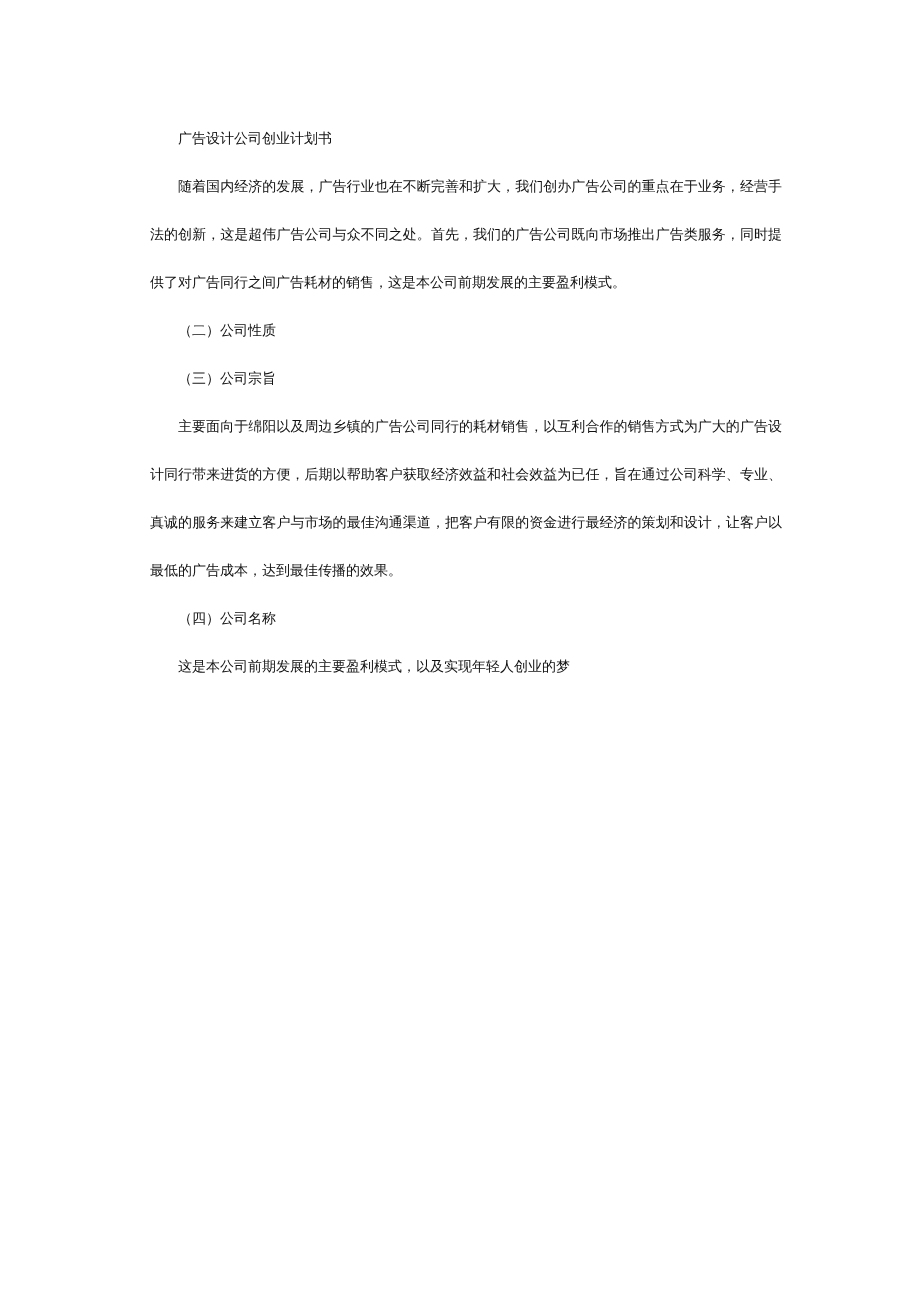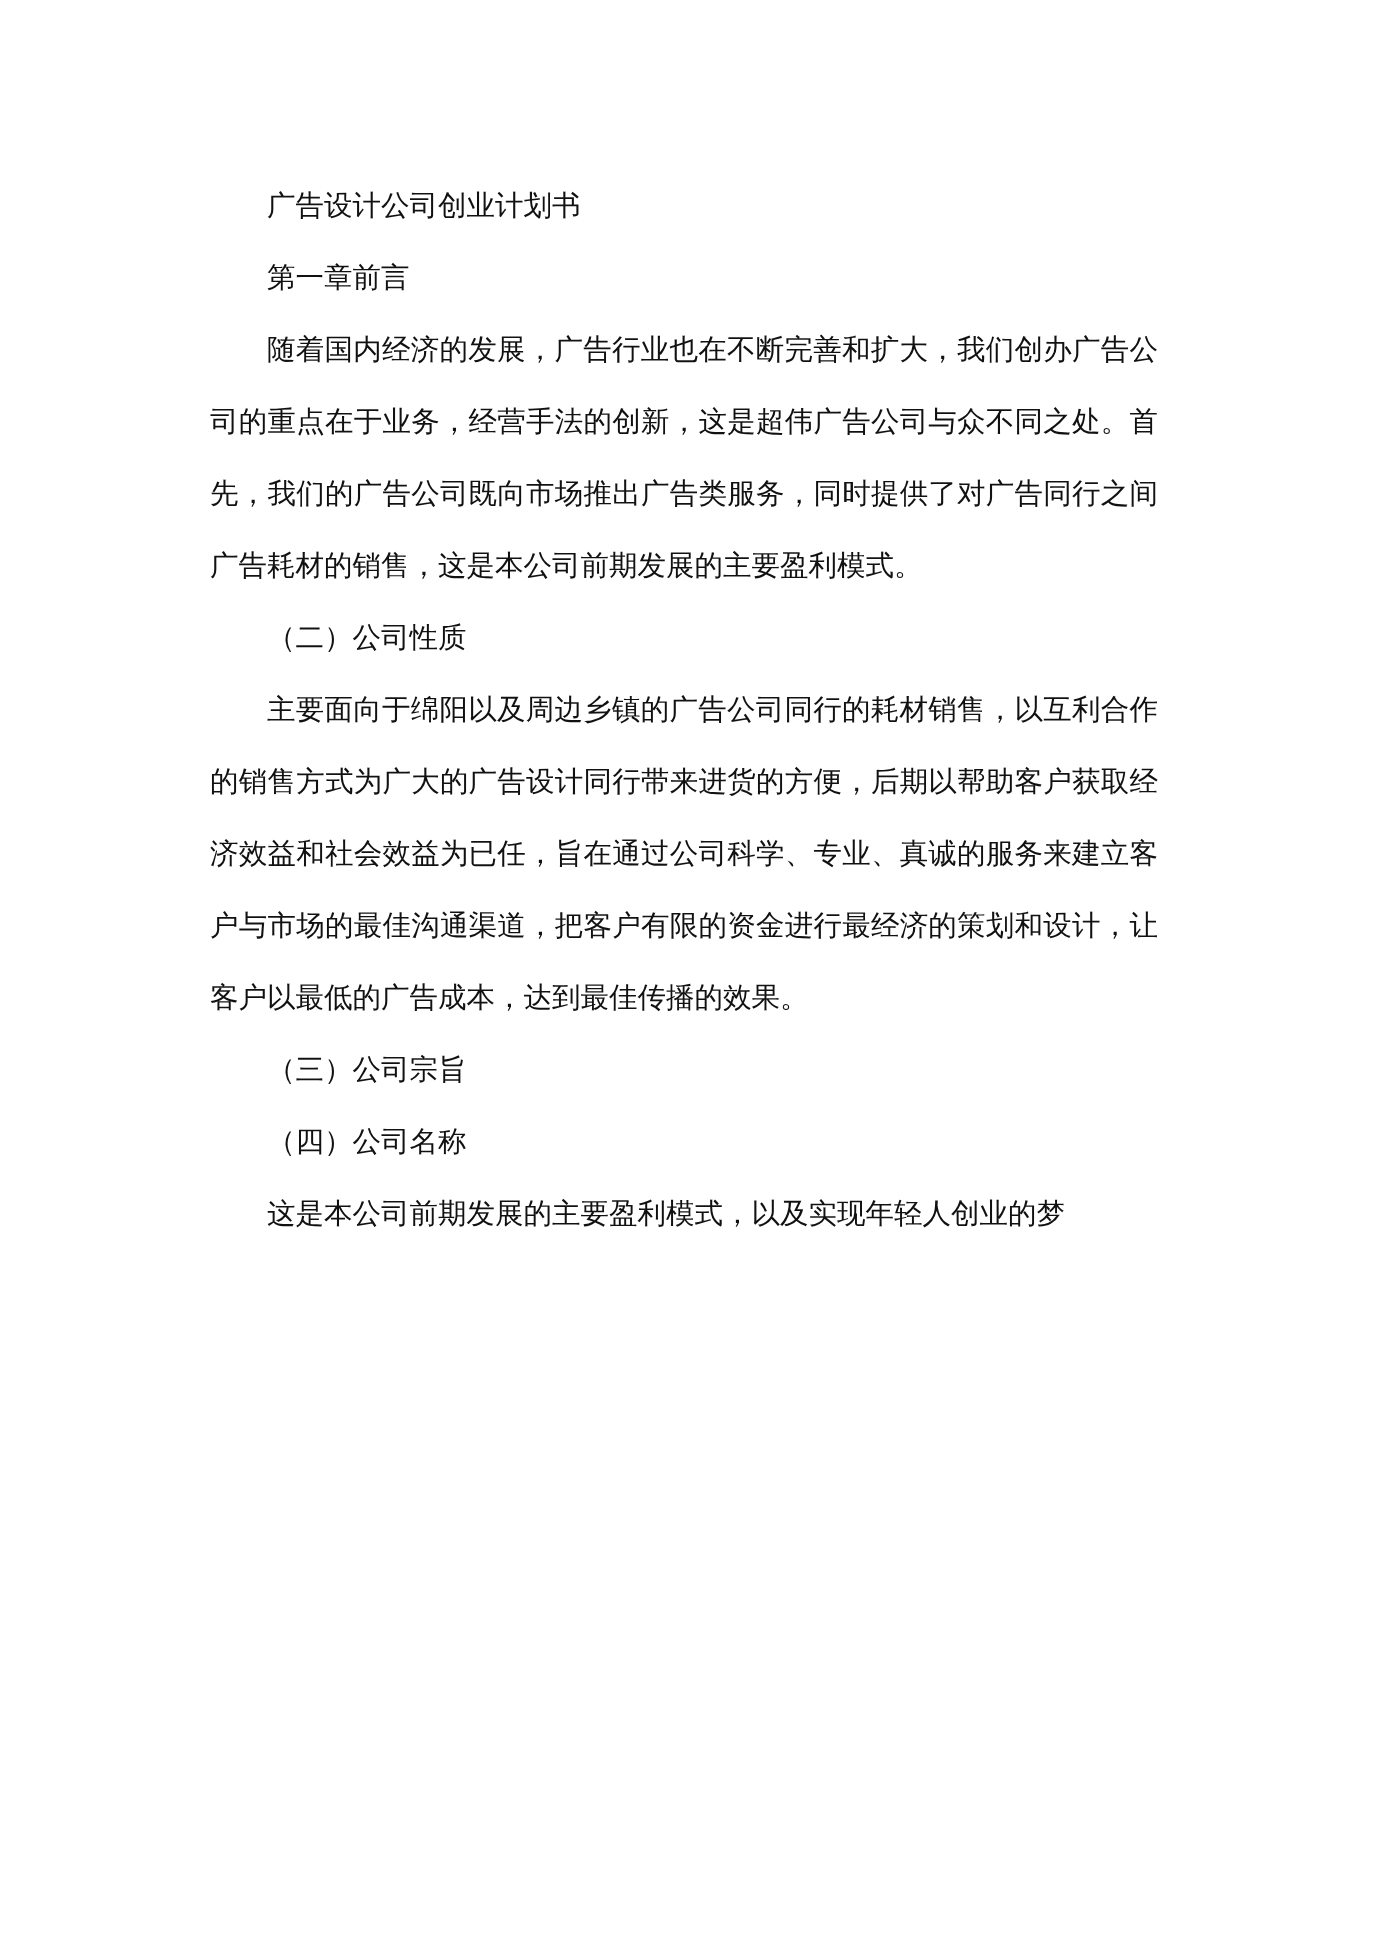--- a/index.html
+++ b/index.html
@@ -8,43 +8,42 @@
       background: #ffffff;
     }
     body {
       width: 920px;
       height: 1302px;
       position: relative;
       overflow: hidden;
     }
     .page {
       position: absolute;
-      left: 140px;
+      left: 150px;
       top: 114px;
       width: 632px;
-      font-family: Liberation Mono, monospace;
-      font-size: 19px;
+      font-family: Liberation Sans, sans-serif;
+      font-size: 14px;
       line-height: 48px;
       color: #111111;
     }
     .para {
       margin: 0;
       padding: 0;
       text-indent: 2em;
       text-align: justify;
       text-align-last: left;
       word-break: break-all;
       letter-spacing: 0px;
     }
   </style>
 </head>
 <body>
 
 <div class="page">
   <p class="para">广告设计公司创业计划书</p>
-  <p class="para">第一章前言</p>
   <p class="para">随着国内经济的发展，广告行业也在不断完善和扩大，我们创办广告公司的重点在于业务，经营手法的创新，这是超伟广告公司与众不同之处。首先，我们的广告公司既向市场推出广告类服务，同时提供了对广告同行之间广告耗材的销售，这是本公司前期发展的主要盈利模式。</p>
   <p class="para">（二）公司性质</p>
+  <p class="para">（三）公司宗旨</p>
   <p class="para">主要面向于绵阳以及周边乡镇的广告公司同行的耗材销售，以互利合作的销售方式为广大的广告设计同行带来进货的方便，后期以帮助客户获取经济效益和社会效益为已任，旨在通过公司科学、专业、真诚的服务来建立客户与市场的最佳沟通渠道，把客户有限的资金进行最经济的策划和设计，让客户以最低的广告成本，达到最佳传播的效果。</p>
-  <p class="para">（三）公司宗旨</p>
   <p class="para">（四）公司名称</p>
   <p class="para">这是本公司前期发展的主要盈利模式，以及实现年轻人创业的梦</p>
 </div>
 
 </body></html>

